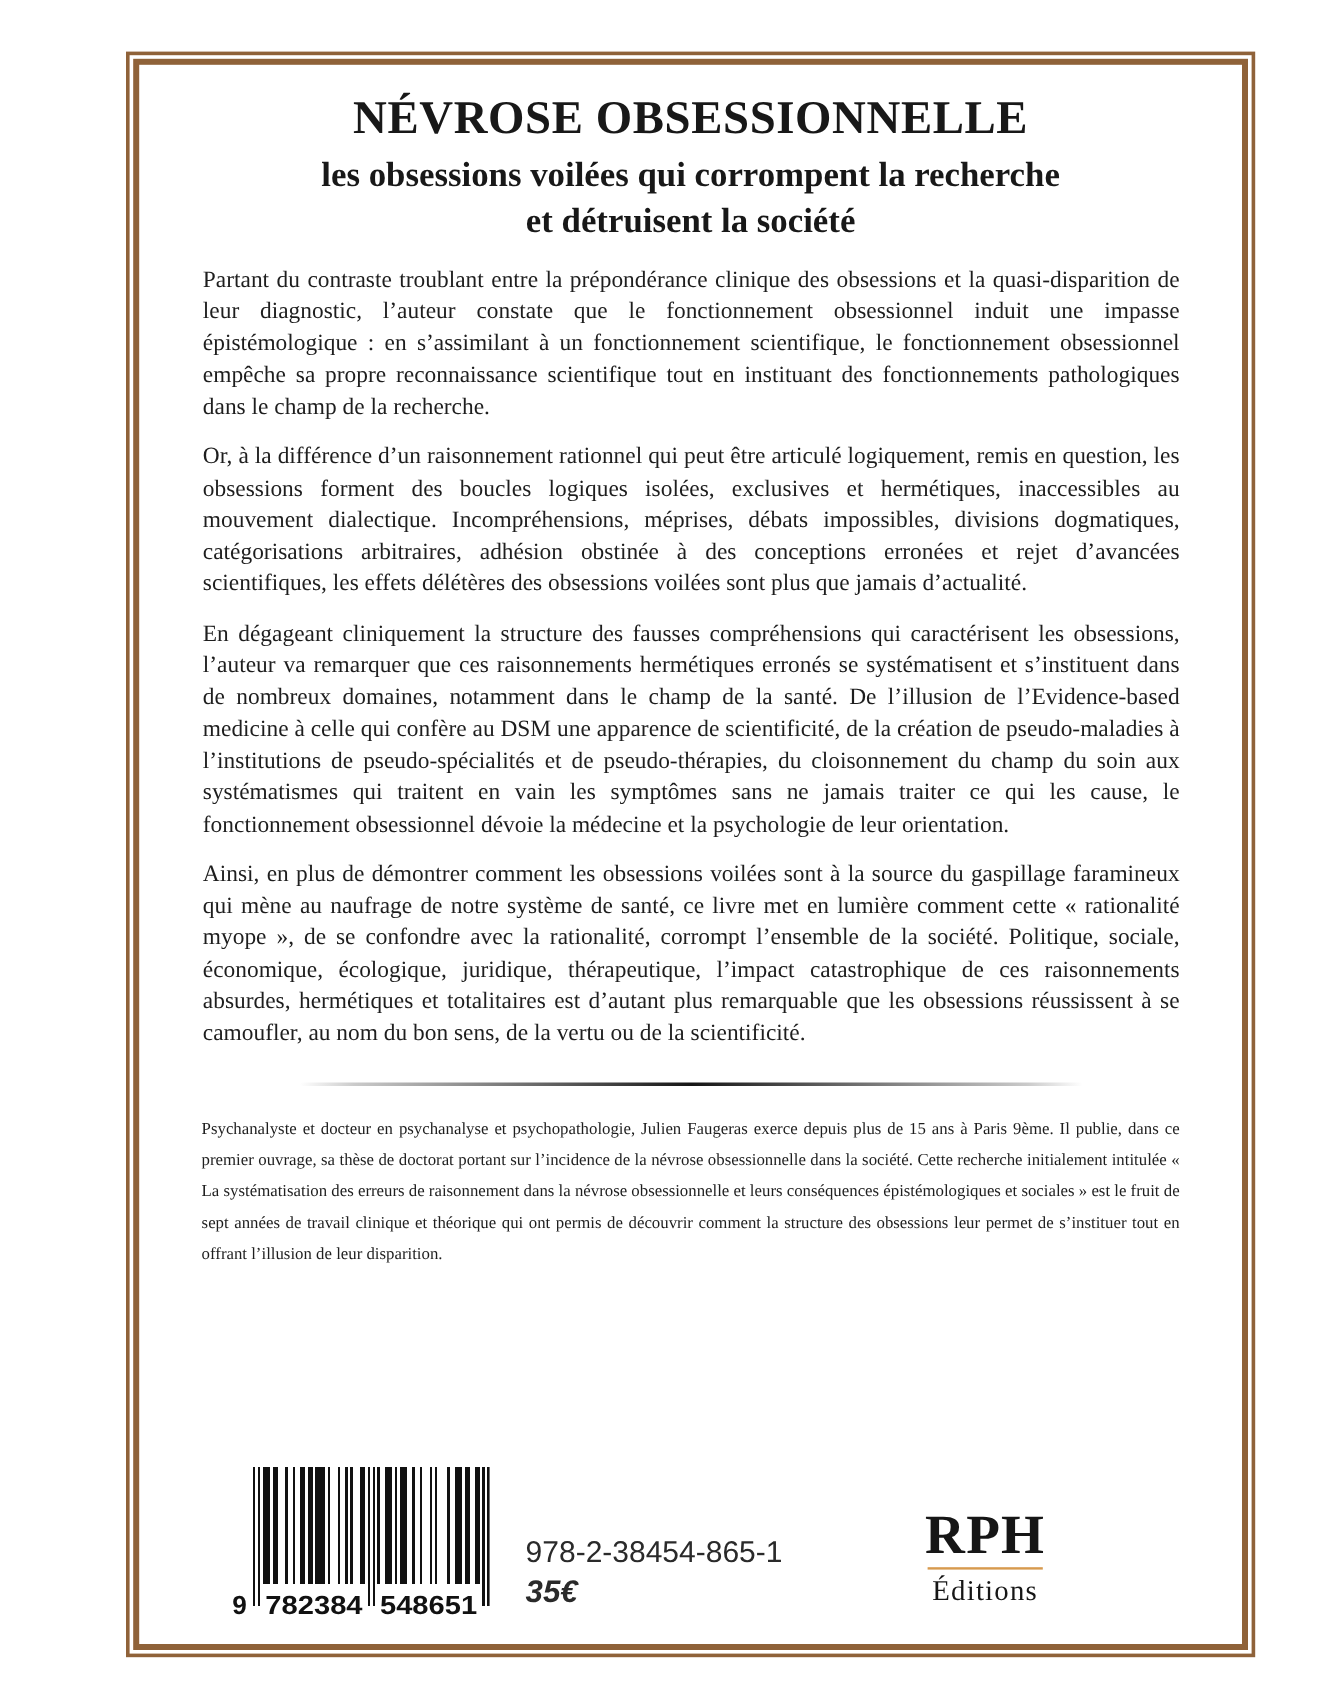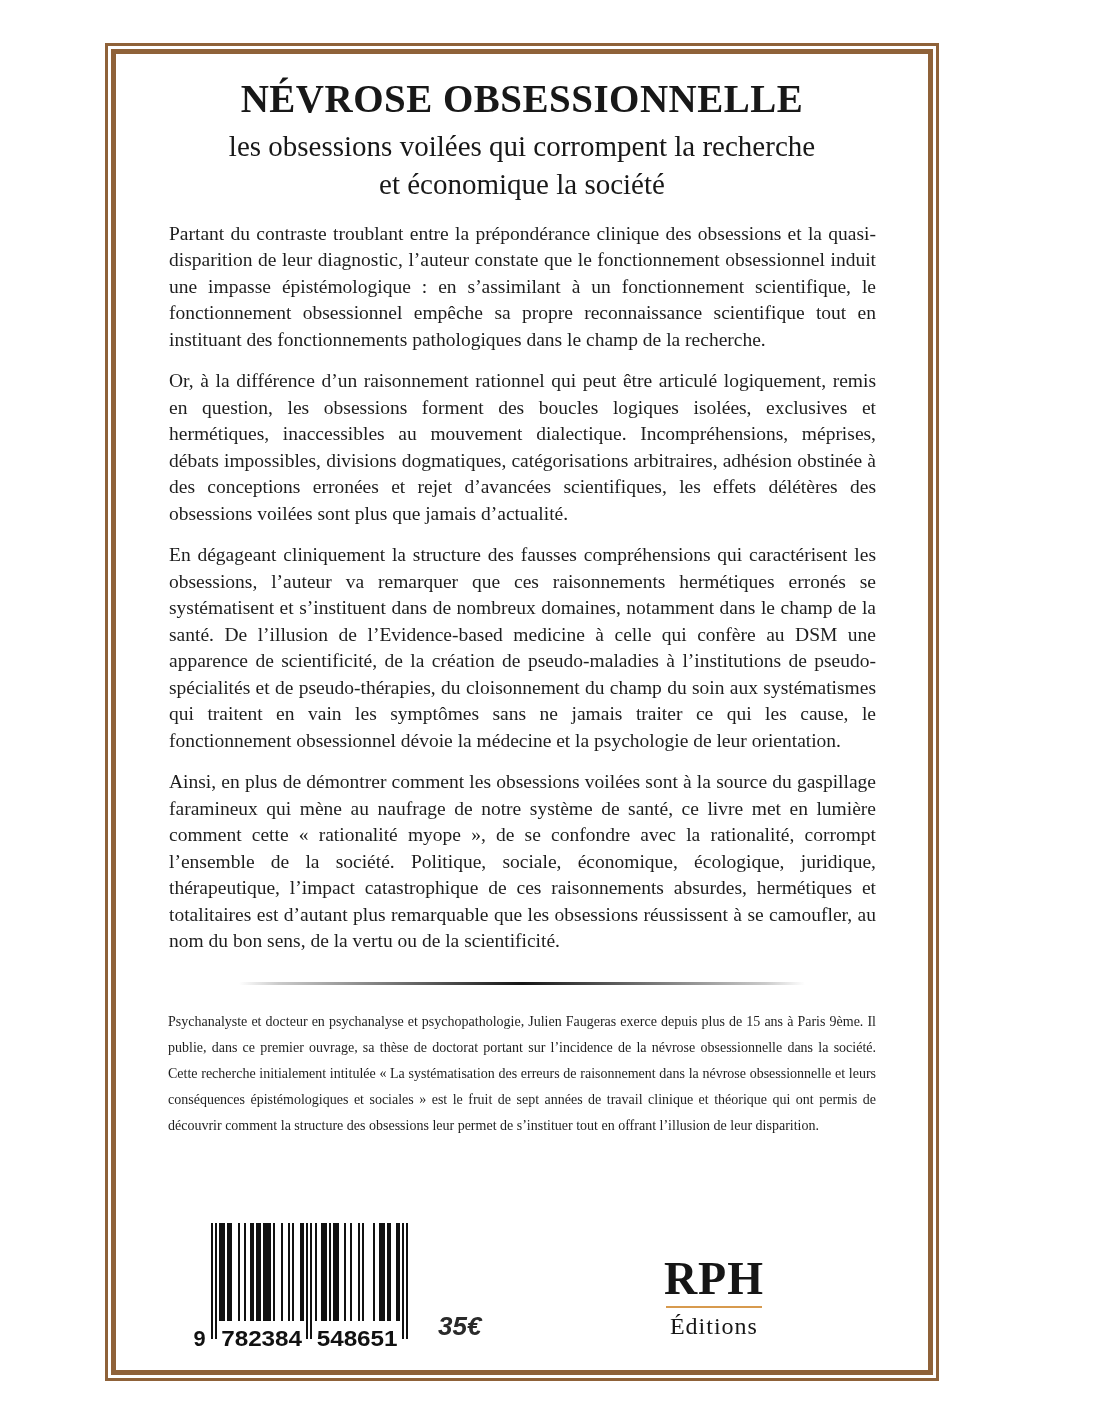--- a/index.html
+++ b/index.html
@@ -12,41 +12,41 @@
   html,body{margin:0;padding:0;}
   body{
     width:1100px;height:1422px;
     background:#ffffff;
     position:relative;
     font-family:"Liberation Serif", serif;
     color:var(--ink);
   }
   .frame-outer{
     position:absolute;left:105px;top:43px;
-    width:834px;height:1338px;
+    width:941px;height:1338px;
     border:3px solid var(--frame);
   }
   .frame-inner{
     position:absolute;inset:3px;
     border:5px solid var(--frame);
   }
   .content{
     position:absolute;inset:0;
     padding:24px 52px 8px 52px;
     display:flex;flex-direction:column;
     overflow:hidden;
   }
   .title-block{text-align:center;margin-bottom:18px;}
   .main-title{
     font-size:39px;font-weight:bold;
     letter-spacing:0.5px;line-height:1.1;
     margin:0 0 6px 0;color:#181818;
   }
   .subtitle{
-    font-size:29px;font-weight:normal;line-height:38px;color:#181818;
+    font-size:29px;font-weight:bold;line-height:38px;color:#181818;
   }
   .synopsis p{
     margin:0 0 15px 1px;
     font-size:19.5px;line-height:26.5px;
     text-align:justify;
   }
   .section-divider{
     height:3px;width:80%;
     margin:12px auto 24px auto;
     border-radius:2px;
@@ -102,21 +102,21 @@
 </head>
 <body>
 
 <div class="frame-outer">
   <div class="frame-inner">
     <div class="content">
 
       <div class="title-block">
         <h1 class="main-title">NÉVROSE OBSESSIONNELLE</h1>
         <div class="subtitle">les obsessions voilées qui corrompent la recherche</div>
-        <div class="subtitle">et économique la société</div>
+        <div class="subtitle">et détruisent la société</div>
       </div>
 
       <div class="synopsis">
         <p>Partant du contraste troublant entre la prépondérance clinique des obsessions et la quasi-disparition de leur diagnostic, l’auteur constate que le fonctionnement obsessionnel induit une impasse épistémologique : en s’assimilant à un fonctionnement scientifique, le fonctionnement obsessionnel empêche sa propre reconnaissance scientifique tout en instituant des fonctionnements pathologiques dans le champ de la recherche.</p>
         <p>Or, à la différence d’un raisonnement rationnel qui peut être articulé logiquement, remis en question, les obsessions forment des boucles logiques isolées, exclusives et hermétiques, inaccessibles au mouvement dialectique. Incompréhensions, méprises, débats impossibles, divisions dogmatiques, catégorisations arbitraires, adhésion obstinée à des conceptions erronées et rejet d’avancées scientifiques, les effets délétères des obsessions voilées sont plus que jamais d’actualité.</p>
         <p>En dégageant cliniquement la structure des fausses compréhensions qui caractérisent les obsessions, l’auteur va remarquer que ces raisonnements hermétiques erronés se systématisent et s’instituent dans de nombreux domaines, notamment dans le champ de la santé. De l’illusion de l’Evidence-based medicine à celle qui confère au DSM une apparence de scientificité, de la création de pseudo-maladies à l’institutions de pseudo-spécialités et de pseudo-thérapies, du cloisonnement du champ du soin aux systématismes qui traitent en vain les symptômes sans ne jamais traiter ce qui les cause, le fonctionnement obsessionnel dévoie la médecine et la psychologie de leur orientation.</p>
         <p>Ainsi, en plus de démontrer comment les obsessions voilées sont à la source du gaspillage faramineux qui mène au naufrage de notre système de santé, ce livre met en lumière comment cette « rationalité myope », de se confondre avec la rationalité, corrompt l’ensemble de la société. Politique, sociale, économique, écologique, juridique, thérapeutique, l’impact catastrophique de ces raisonnements absurdes, hermétiques et totalitaires est d’autant plus remarquable que les obsessions réussissent à se camoufler, au nom du bon sens, de la vertu ou de la scientificité.</p>
       </div>
 
       <div class="section-divider"></div>
@@ -172,20 +172,21 @@
               <rect x="89" y="0" width="1" height="47"></rect>
               <rect x="90" y="0" width="1" height="47"></rect>
               <rect x="92" y="0" width="1" height="56"></rect>
               <rect x="94" y="0" width="1" height="56"></rect>
               <text x="-2.5" y="59" text-anchor="end">9</text>
               <text x="24.5" y="59" text-anchor="middle" textLength="39" lengthAdjust="spacingAndGlyphs">782384</text>
               <text x="70.5" y="59" text-anchor="middle" textLength="39" lengthAdjust="spacingAndGlyphs">548651</text>
             </svg>
         </div>
         <div class="isbn-block">
+          <div class="isbn-number">978-2-38454-865-1</div>
           <div class="price">35€</div>
         </div>
         <div class="publisher-block">
           <div class="publisher-name">RPH</div>
           <div class="publisher-underline"></div>
           <div class="publisher-tagline">Éditions</div>
         </div>
       </div>
 
     </div>

